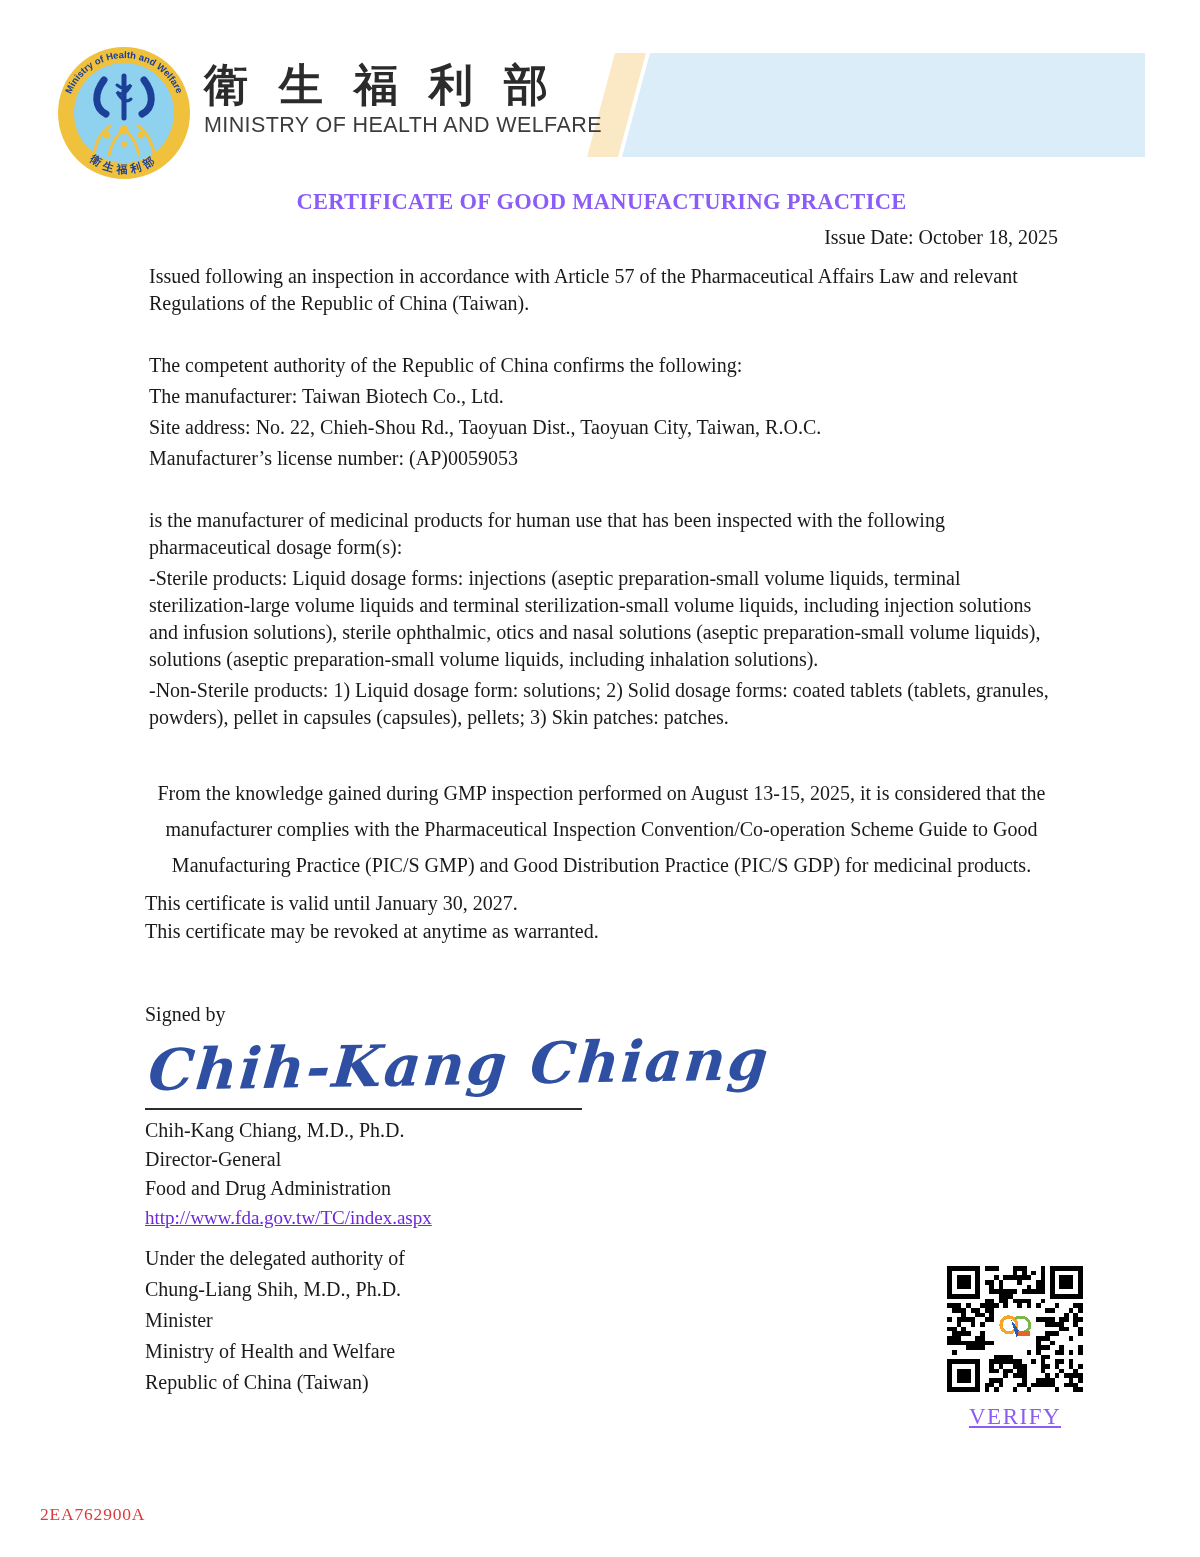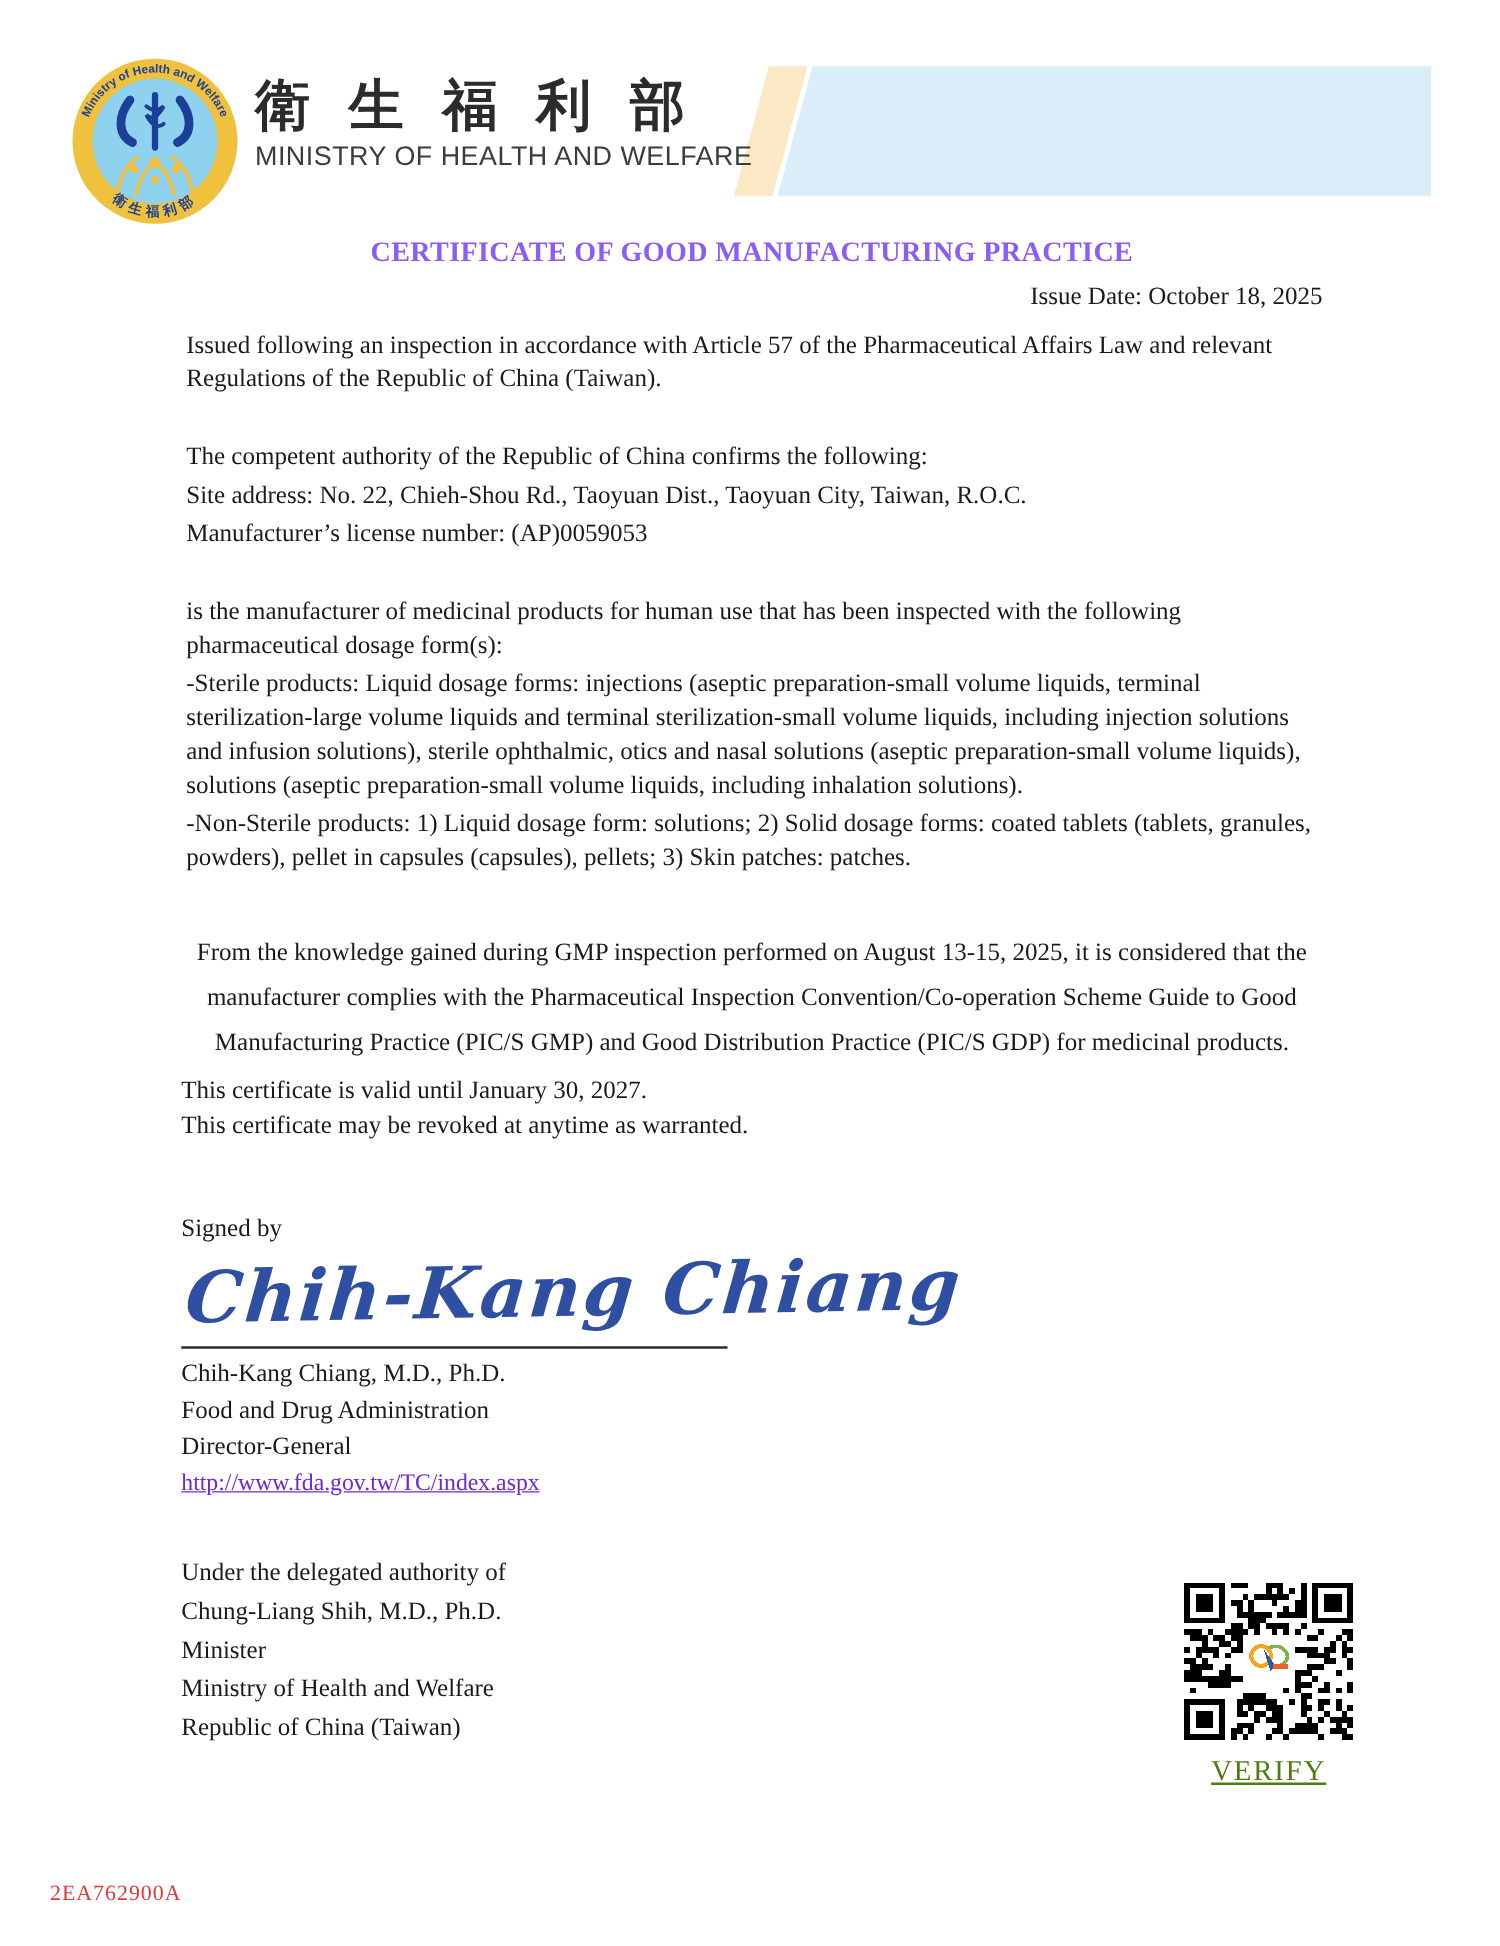--- a/index.html
+++ b/index.html
@@ -66,21 +66,21 @@
   .delegation { position:absolute; left:145px; top:1243px; font-size:20px; }
   .delegation div { line-height:31px; }
 
   
   .qr-wrap { position:absolute; left:947px; top:1266px; width:136px; }
   .qr-svg { display:block; width:136px; height:126px; }
   .verify-link {
     display:block; text-align:center; margin-top:12px;
     font-family:"Liberation Serif", serif;
     font-size:23px; letter-spacing:1.5px;
-    color:#4d7c0f; text-decoration:underline;
+    color:#8b5cf6; text-decoration:underline;
   }
 
   
   .cert-number {
     position:absolute; left:40px; top:1504px;
     font-size:17.5px; color:#DB3B3B; letter-spacing:0.8px;
   }
 </style>
 </head>
 <body>
@@ -134,20 +134,21 @@
 
   <div class="main">
     <div class="cert-title">CERTIFICATE OF GOOD MANUFACTURING PRACTICE</div>
     <div class="issue-date">Issue Date: October 18, 2025</div>
 
     <div class="para">Issued following an inspection in accordance with Article 57 of the Pharmaceutical Affairs Law and relevant Regulations of the Republic of China (Taiwan).</div>
     <div class="gap-1"></div>
 
     <div>
       <div class="para">The competent authority of the Republic of China confirms the following:</div>
+      <div class="para">The manufacturer: Taiwan Biotech Co., Ltd.</div>
       <div class="para">Site address: No. 22, Chieh-Shou Rd., Taoyuan Dist., Taoyuan City, Taiwan, R.O.C.</div>
       <div class="para">Manufacturer’s license number: (AP)0059053</div>
     </div>
     <div class="gap-1"></div>
 
     <div>
       <div class="para">is the manufacturer of medicinal products for human use that has been inspected with the following pharmaceutical dosage form(s):</div>
       <div class="para">-Sterile products: Liquid dosage forms: injections (aseptic preparation-small volume liquids, terminal sterilization-large volume liquids and terminal sterilization-small volume liquids, including injection solutions and infusion solutions), sterile ophthalmic, otics and nasal solutions (aseptic preparation-small volume liquids), solutions (aseptic preparation-small volume liquids, including inhalation solutions).</div>
       <div class="para">-Non-Sterile products: 1) Liquid dosage form: solutions; 2) Solid dosage forms: coated tablets (tablets, granules, powders), pellet in capsules (capsules), pellets; 3) Skin patches: patches.</div>
     </div>
@@ -158,22 +159,22 @@
     <div class="validity-line">This certificate is valid until January 30, 2027.</div>
     <div class="validity-line">This certificate may be revoked at anytime as warranted.</div>
 
     <div class="signed-by">Signed by</div>
 
     <div class="signature-script">Chih-Kang Chiang</div>
     <div class="sig-line"></div>
 
     <div class="sig-name-block">
       <div>Chih-Kang Chiang, M.D., Ph.D.</div>
+      <div>Director-General</div>
       <div>Food and Drug Administration</div>
-      <div>Director-General</div>
       <div><a class="fda-url" href="#">http://www.fda.gov.tw/TC/index.aspx</a></div>
     </div>
   </div>
 
   <div class="delegation">
     <div>Under the delegated authority of</div>
     <div>Chung-Liang Shih, M.D., Ph.D.</div>
     <div>Minister</div>
     <div>Ministry of Health and Welfare</div>
     <div>Republic of China (Taiwan)</div>

